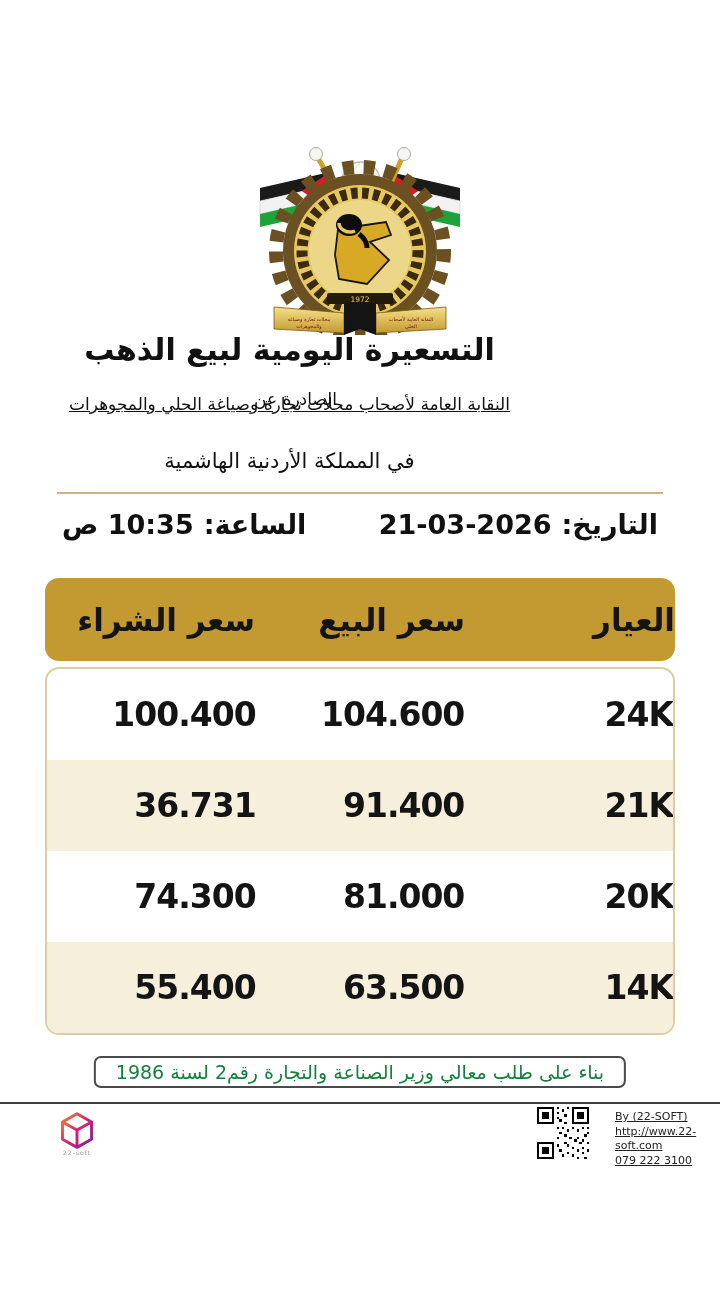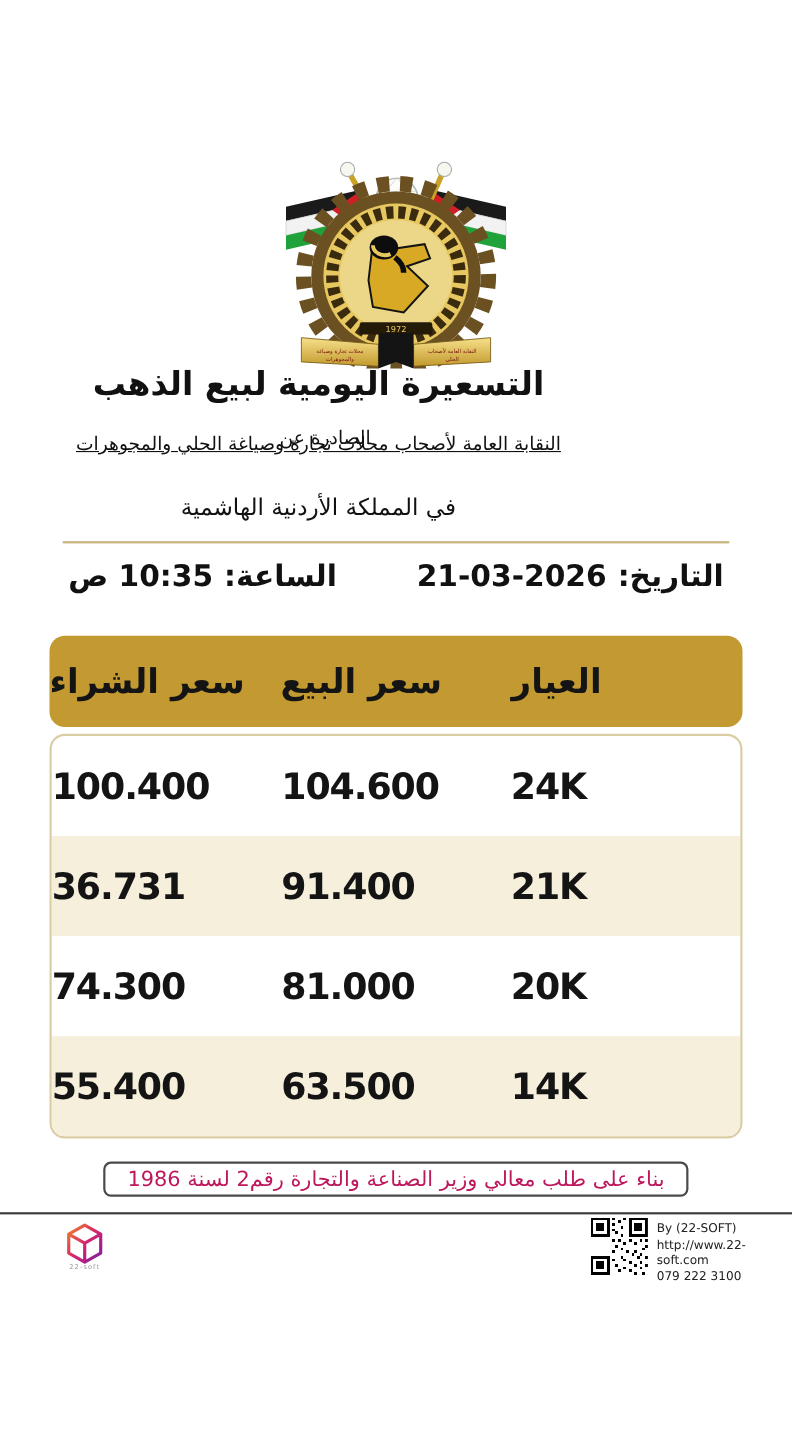--- a/index.html
+++ b/index.html
@@ -36,37 +36,37 @@
   }
   .price-body {
     top:667px; left:45px; width:630px; height:368px;
     border:2px solid #dbcda3; border-radius:14px; overflow:hidden; background:#fff;
   }
   .price-row {
     height:91px; display:flex; direction:rtl; align-items:center;
     font-size:33px; font-weight:700; letter-spacing:-1px; color:#141414;
   }
   .price-row.alt { background:#f5efdb; }
-  .col { flex:1; text-align:left; }
+  .col { flex:1; text-align:right; }
 
   .note-box {
     top:1056px; left:50%; transform:translateX(-50%);
     border:2px solid #4a4a4a; border-radius:7px; padding:3px 20px;
-    font-size:19px; direction:rtl; white-space:nowrap; color:#be185d;
+    font-size:19px; direction:rtl; white-space:nowrap; color:#15803d;
   }
 
   .footer-line { top:1102px; left:0; width:720px; height:2px; background:#3d3d3d; }
 
   .cube-logo    { top:1111px; left:57px; width:40px; height:40px; }
   .cube-caption { top:1149px; left:47px; width:60px; font-size:6px; color:#999;
                   text-align:center; letter-spacing:1px; }
 
   .qr { top:1107px; left:537px; width:52px; height:52px; }
-  .qr-text { top:1110px; left:597px; font-size:11px; line-height:14.5px; color:#222;
-             font-family:"DejaVu Sans", sans-serif; }
+  .qr-text { top:1110px; left:615px; font-size:11px; line-height:14.5px; color:#222;
+             font-family:"DejaVu Sans", sans-serif;text-decoration:underline; }
 </style>
 </head>
 <body>
 
 <svg class="abs emblem" viewBox="0 0 220 192" aria-hidden="true">
   <defs>
     <linearGradient id="goldband" x1="0" y1="0" x2="0" y2="1">
       <stop offset="0" stop-color="#f7e08a"></stop>
         <stop offset="1" stop-color="#c29a2e"></stop>
     </linearGradient>

